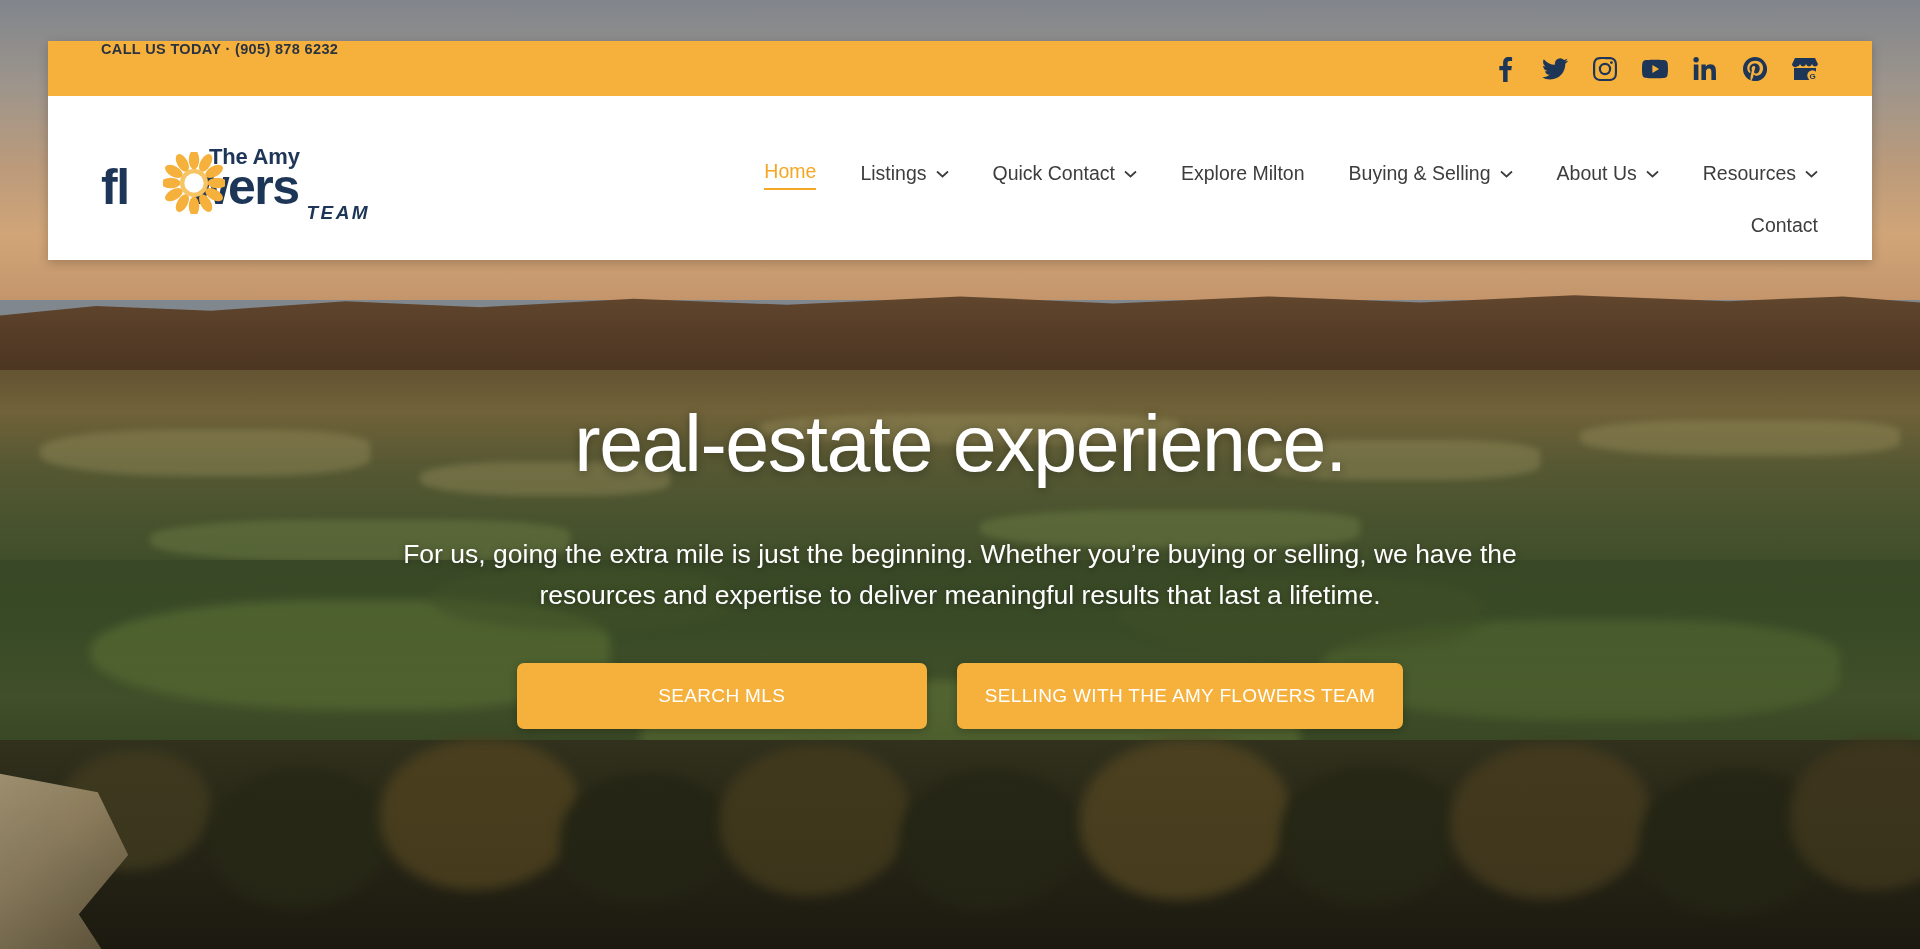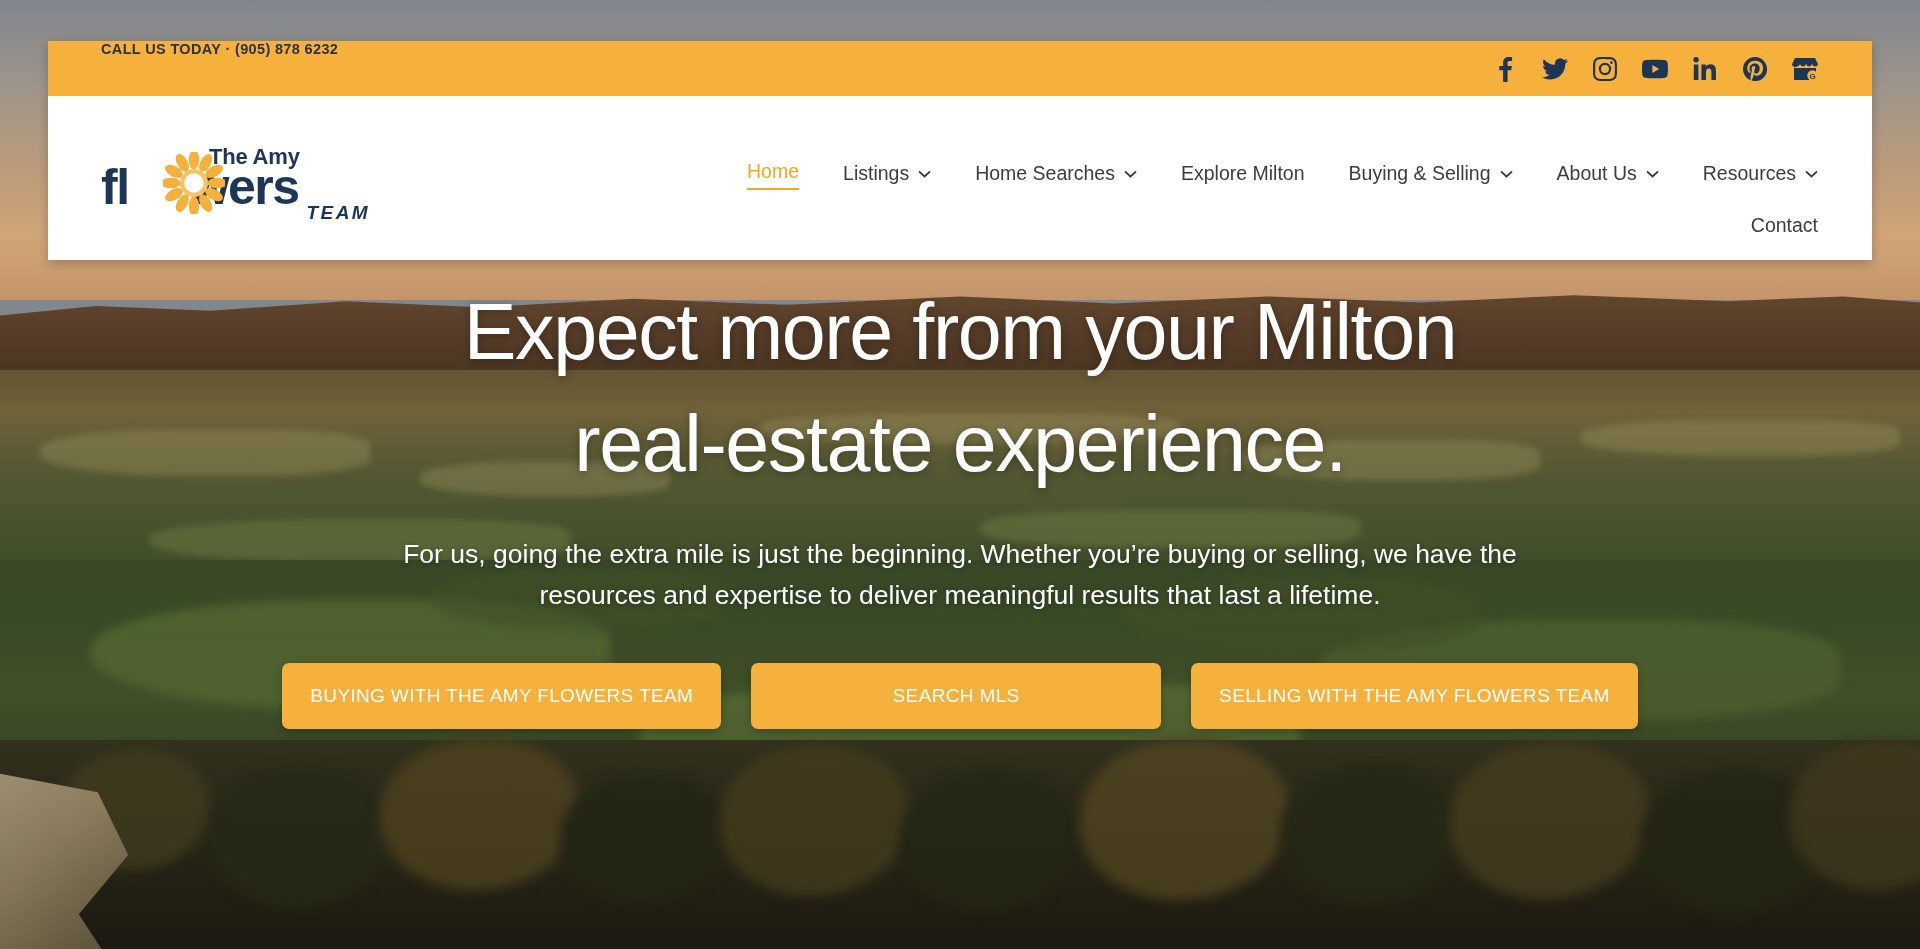--- a/index.html
+++ b/index.html
@@ -370,21 +370,21 @@
         <div class="nav-item">
           <span>Listings</span>
           <span class="caret">
               <svg width="13" height="8" viewBox="0 0 13 8" fill="none" stroke-width="1.7">
                 <path d="M1 1.5 6.5 6.5 12 1.5"></path>
               </svg>
             </span>
         </div>
 
         <div class="nav-item">
-          <span>Home Searches</span>
+          <span>Quick Contact</span>
           <span class="caret">
               <svg width="13" height="8" viewBox="0 0 13 8" fill="none" stroke-width="1.7">
                 <path d="M1 1.5 6.5 6.5 12 1.5"></path>
               </svg>
             </span>
         </div>
 
         <div class="nav-item">
           <span>Explore Milton</span>
         </div>
@@ -422,26 +422,25 @@
           <span>Contact</span>
         </div>
 
       </nav>
     </div>
   </div>
 
   <div class="hero-content">
 
     <h1 class="headline">
-      <span>Expect more from your Milton</span><br>
+      <br>
       <span>real-estate experience.</span>
     </h1>
 
     <p class="subcopy">For us, going the extra mile is just the beginning. Whether you’re buying or selling, we have the resources and expertise to deliver meaningful results that last a lifetime.</p>
 
     <div class="cta-row">
-      <button class="cta-btn">BUYING WITH THE AMY FLOWERS TEAM</button>
       <button class="cta-btn">SEARCH MLS</button>
       <button class="cta-btn">SELLING WITH THE AMY FLOWERS TEAM</button>
     </div>
   </div>
 
 </div>
 
 </body></html>

